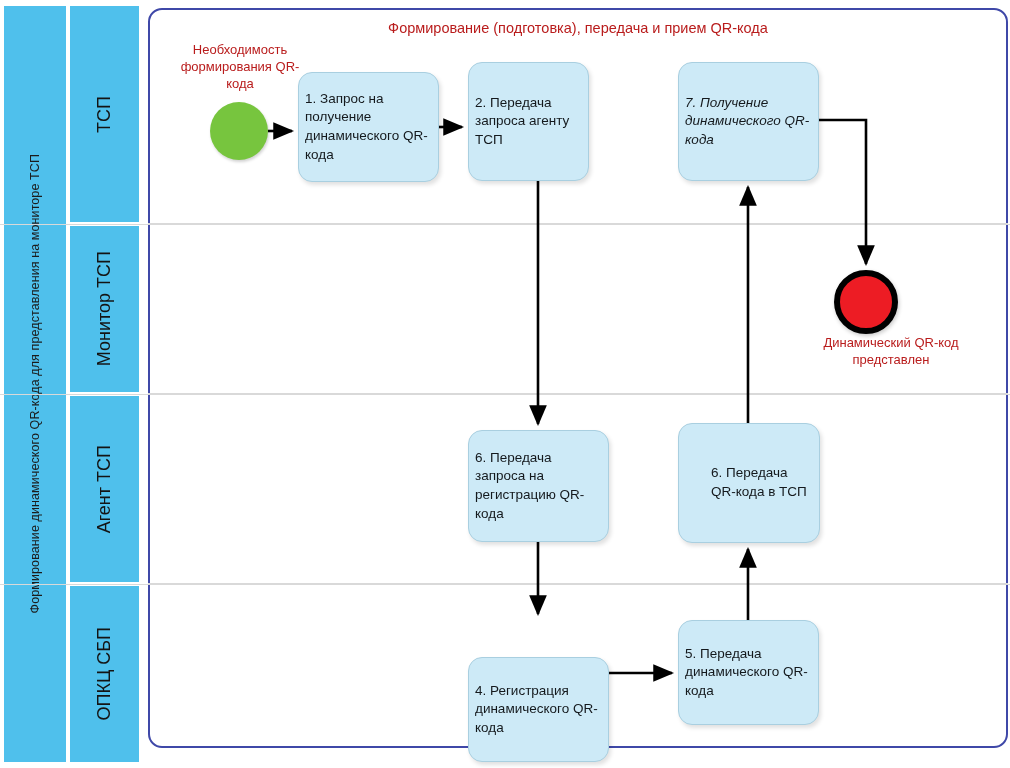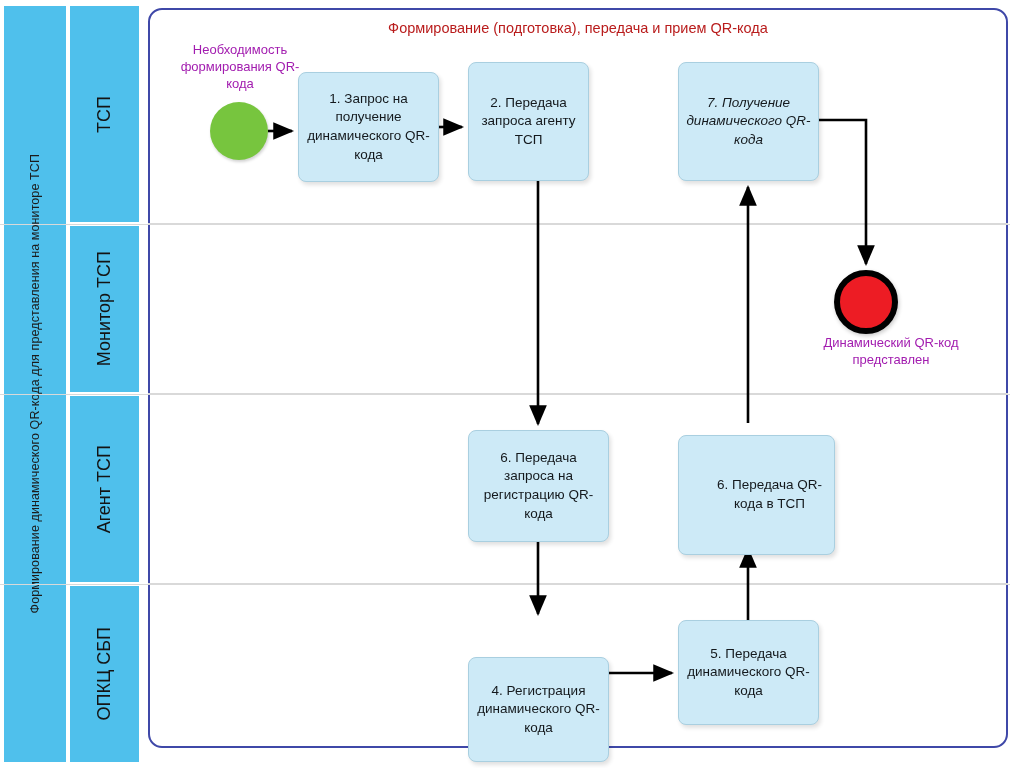--- a/index.html
+++ b/index.html
@@ -39,39 +39,39 @@
   .lane-div{
     position:absolute;left:148px;width:860px;height:2px;background:#d9d9d9;
   }
   .lane-div-ext{
     position:absolute;width:1010px;left:0;height:1px;background:#d9d9d9;
   }
 
   
   .task{
     position:absolute;background:#cdeaf7;border:1px solid #a9cfe0;
-    border-radius:8px;box-sizing:border-box;
-    display:flex;align-items:center;justify-content:center;text-align:center;
+    border-radius:14px;box-sizing:border-box;
+    display:flex;align-items:center;justify-content:center;
     font-size:13.5px;color:#14191d;line-height:1.38;
     box-shadow:2px 3px 4px rgba(0,0,0,.12);
     padding:4px 6px;
   }
 
   
   .start-event{
     position:absolute;border-radius:50%;background:#77c53e;
     box-shadow:1px 2px 3px rgba(0,0,0,.18);
   }
   .end-event{
     position:absolute;border-radius:50%;background:#ed1c24;
     border:6px solid #000000;box-sizing:border-box;
     box-shadow:1px 2px 4px rgba(0,0,0,.22);
   }
   .evt-label{
-    position:absolute;text-align:center;font-size:13px;color:#a21caf;
+    position:absolute;text-align:center;font-size:13px;color:#b91c1c;
     line-height:1.3;
   }
 
   
   #flows{position:absolute;left:0;top:0;width:1010px;height:768px;
          pointer-events:none;}
 </style>
 </head>
 <body>
 
@@ -137,19 +137,19 @@
   <div class="evt-label" style="left:800px;top:335px;width:182px;">Динамический QR-код представлен</div>
 
   <div class="task" style="left:298px;top:72px;width:141px;height:110px;">1. Запрос на получение динамического QR-кода</div>
 
   <div class="task" style="left:468px;top:62px;width:121px;height:119px;">2. Передача запроса агенту ТСП</div>
 
   <div class="task" style="left:678px;top:62px;width:141px;height:119px;font-style:italic;">7. Получение динамического QR-кода</div>
 
   <div class="task" style="left:468px;top:430px;width:141px;height:112px;">6. Передача запроса на регистрацию QR-кода</div>
 
-  <div class="task" style="left:678px;top:435px;width:157px;height:120px;padding-left:32px;">6. Передача QR-кода в ТСП</div>
+  <div class="task" style="left:678px;top:423px;width:142px;height:120px;padding-left:32px;">6. Передача QR-кода в ТСП</div>
 
   <div class="task" style="left:468px;top:657px;width:141px;height:105px;">4. Регистрация динамического QR-кода</div>
 
   <div class="task" style="left:678px;top:620px;width:141px;height:105px;">5. Передача динамического QR-кода</div>
 
 </div>
 
 </body></html>

